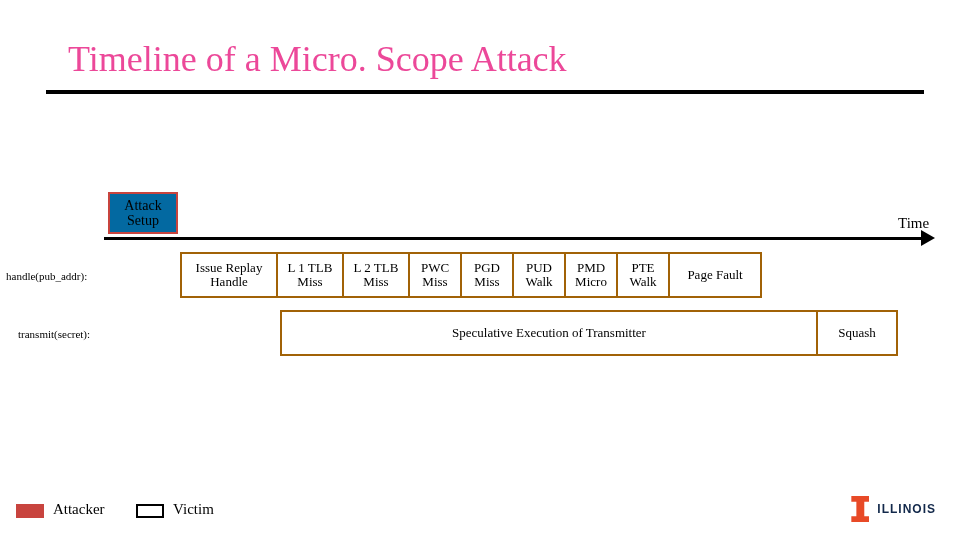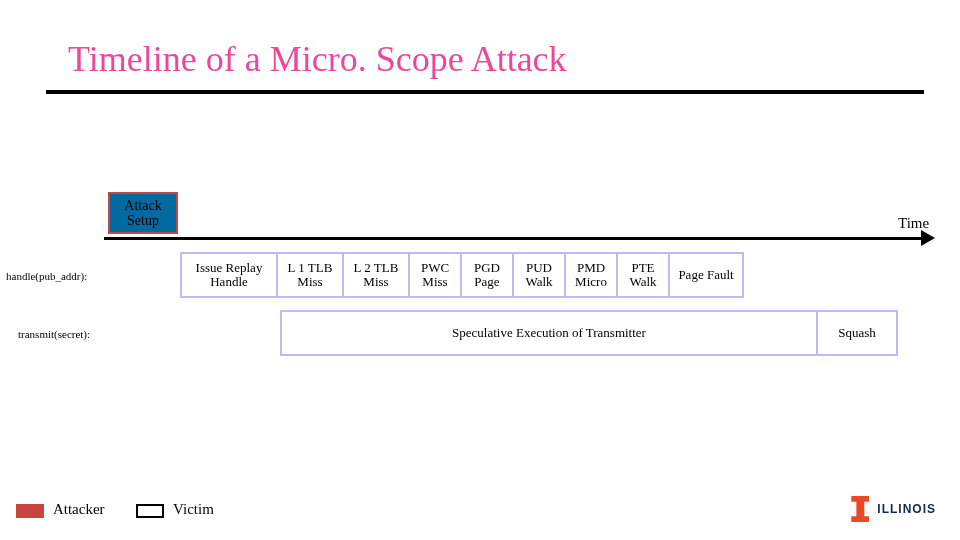--- a/index.html
+++ b/index.html
@@ -89,38 +89,38 @@
   }
   .row2 {
     position: absolute;
     top: 310px;
     left: 280px;
     width: 618px;
     height: 46px;
     display: flex;
   }
   .cell {
-    border: 2px solid #c4b5fd;
+    border: 2px solid #a16207;
     background: #fff;
     display: flex;
     align-items: center;
     justify-content: center;
     text-align: center;
     font-size: 13px;
     line-height: 1.1;
     padding: 1px 2px;
   }
   .cell + .cell { border-left: none; }
 
   
   .w-issue { width: 98px; }
   .w-tlb   { width: 66px; }
   .w-pwc   { width: 52px; }
   .w-walk  { width: 52px; }
-  .w-page  { width: 74px; }
+  .w-page  { width: 92px; }
 
   
   .w-spec   { width: 538px; }
   .w-squash { width: 80px; }
 
   
   .legend {
     position: absolute;
     bottom: 22px;
     left: 16px;
@@ -176,21 +176,21 @@
 <div class="time-label">Time</div>
 
 <div class="row-label row-label-1">handle(pub_addr):</div>
 <div class="row-label row-label-2">transmit(secret):</div>
 
 <div class="row1">
   <div class="cell w-issue">Issue Replay Handle</div>
   <div class="cell w-tlb">L 1 TLB Miss</div>
   <div class="cell w-tlb">L 2 TLB Miss</div>
   <div class="cell w-pwc">PWC Miss</div>
-  <div class="cell w-walk">PGD Page</div>
+  <div class="cell w-walk">PGD Miss</div>
   <div class="cell w-walk">PUD Walk</div>
   <div class="cell w-walk">PMD Micro</div>
   <div class="cell w-walk">PTE Walk</div>
   <div class="cell w-page">Page Fault</div>
 </div>
 
 <div class="row2">
   <div class="cell w-spec">Speculative Execution of Transmitter</div>
   <div class="cell w-squash">Squash</div>
 </div>

